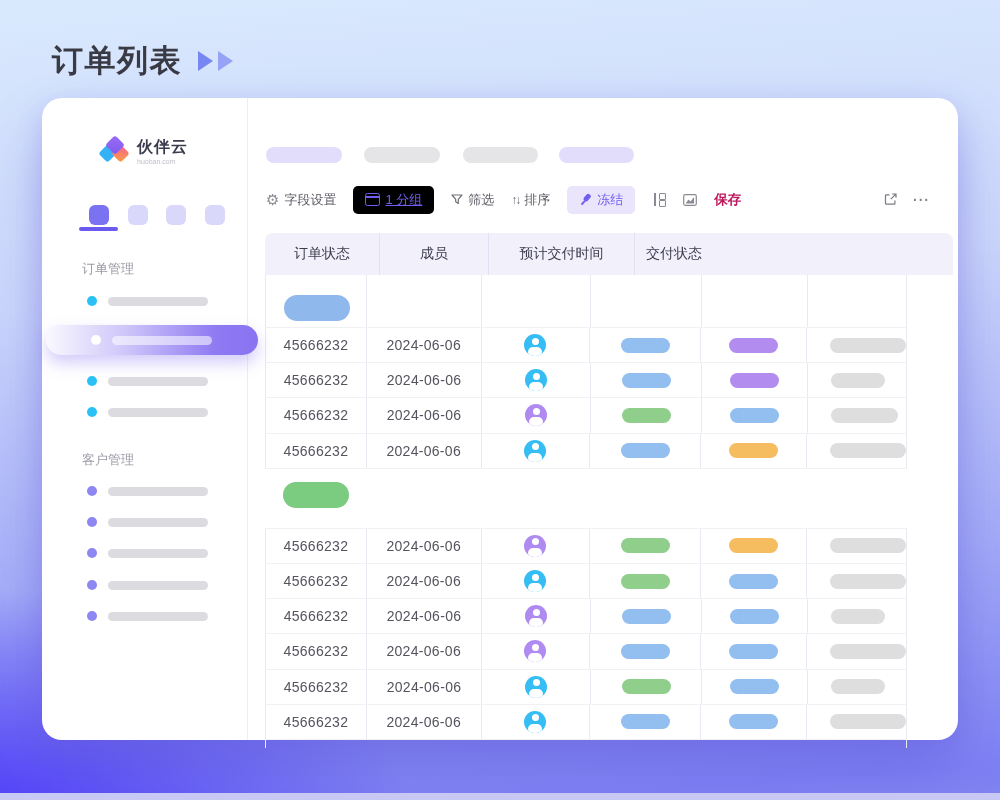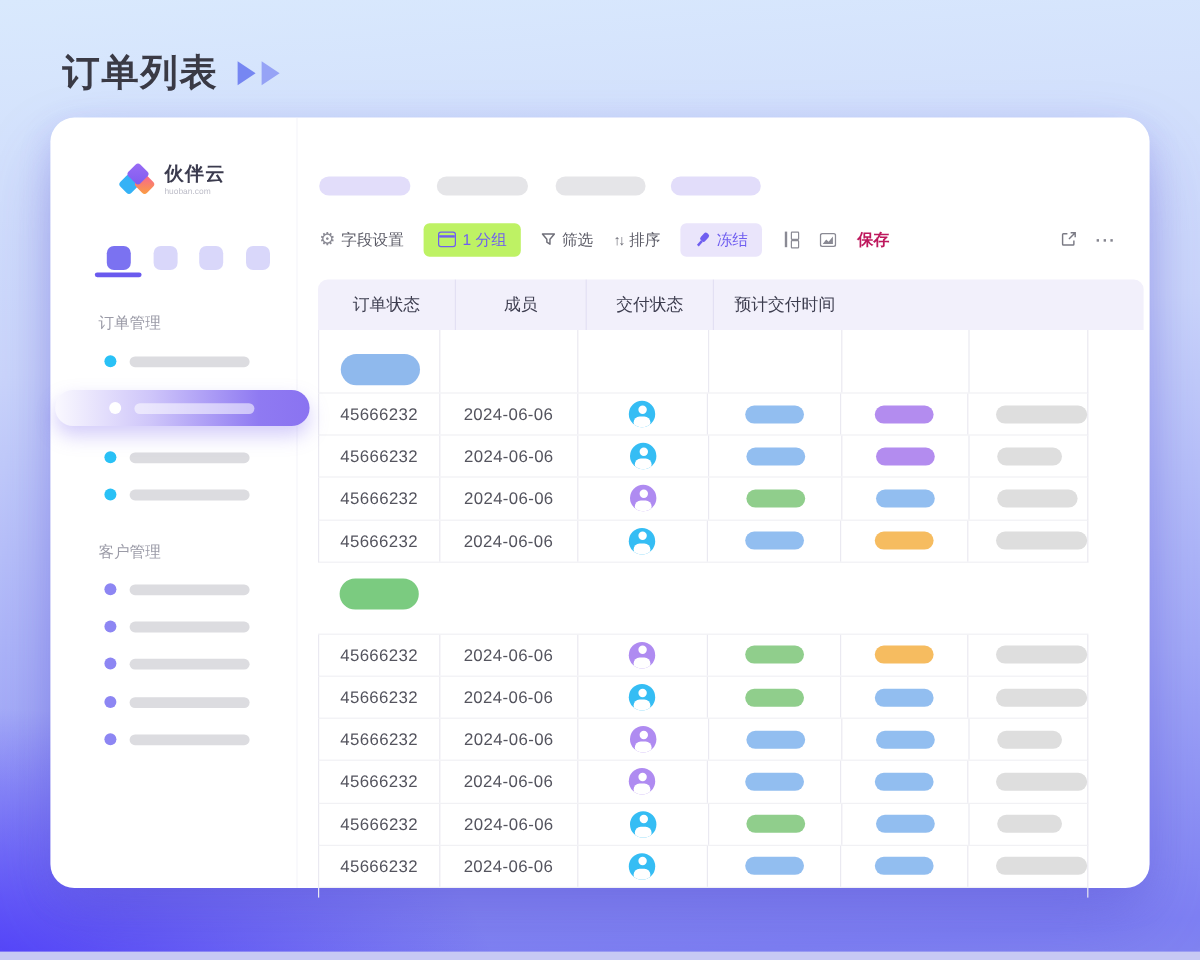--- a/index.html
+++ b/index.html
@@ -16,21 +16,21 @@
   .tri{width:0;height:0;border-top:10px solid transparent;border-bottom:10px solid transparent;margin-left:5px;}
   .tri.a1{border-left:15px solid #7687F2;margin-left:16px;}
   .tri.a2{border-left:15px solid #96A3F6;}
 
   
   .card{position:absolute;left:42px;top:98px;width:916px;height:642px;background:#fff;border-radius:20px;
     box-shadow:0 28px 60px -8px rgba(83,75,205,.40),0 10px 26px rgba(110,100,230,.22);}
 
   
   .sidebar{position:absolute;left:0;top:0;width:205px;height:642px;border-right:1px solid #EEEDF6;border-radius:20px 0 0 20px;}
-  .logo{position:absolute;left:0;right:0;top:40px;display:flex;justify-content:center;gap:9px;}
+  .logo{position:absolute;left:0;right:0;top:40px;display:flex;justify-content:center;align-items:center;gap:9px;}
   .logo-mark{position:relative;width:27px;height:27px;}
   .logo-mark i{position:absolute;display:block;border-radius:3px;}
   .lm-cyan{left:0px;top:9px;width:13px;height:13px;background:#35B2F6;transform:rotate(45deg);}
   .lm-purple{left:7px;top:0px;width:14px;height:14px;background:linear-gradient(135deg,#9A6CF5,#7F5BEF);transform:rotate(45deg);}
   .lm-pink{left:13px;top:9px;width:13px;height:13px;background:linear-gradient(135deg,#F85E9A,#FBA13E);transform:rotate(45deg);}
   .logo-text{display:flex;flex-direction:column;line-height:1;}
   .logo-text b{font-size:16px;color:#3B3B4E;letter-spacing:1px;}
   .logo-text i{font-style:normal;font-size:7px;color:#BDBDC8;margin-top:3px;}
   .tabs{position:absolute;left:47px;top:107px;display:flex;gap:18.5px;}
   .tab-sq{width:20px;height:20px;border-radius:6px;background:#D9D7FA;}
@@ -170,21 +170,21 @@
           <div class="top-pill" style="left: 322px; width: 76px; background: rgb(229, 229, 232);"></div>
           <div class="top-pill" style="left: 421px; width: 75px; background: rgb(229, 229, 232);"></div>
           <div class="top-pill" style="left: 517px; width: 75px; background: rgb(226, 221, 250);"></div>
         </div>
 
       <div class="toolbar">
         <div class="tb-btn">
           <span class="gear">⚙</span>
           <span>字段设置</span>
         </div>
-        <div class="tb-pill" id="group-pill" style="background: #bef264; color: rgb(111, 94, 240);">
+        <div class="tb-pill" id="group-pill" style="background: #000000; color: rgb(111, 94, 240); text-decoration: underline;">
           <span class="grp-icon"></span>
           <span>1 分组</span>
         </div>
         <div class="tb-btn">
           <svg width="12" height="11" viewBox="0 0 12 11">
             <path d="M1 1h10L7.3 5.3v4.2L4.7 7.8V5.3z" fill="none" stroke="#6E6E78" stroke-width="1.2" stroke-linejoin="round"></path>
           </svg>
           <span>筛选</span>
         </div>
         <div class="tb-btn">
@@ -218,22 +218,22 @@
             <path d="M6.5 2.8H3.2c-.4 0-.7.3-.7.7v8c0 .4.3.7.7.7h8c.4 0 .7-.3.7-.7V8.5" fill="none" stroke="#7A7A84" stroke-width="1.2"></path>
             <path d="M9.2 2h3.8v3.8M12.8 2.2 7.8 7.2" fill="none" stroke="#7A7A84" stroke-width="1.2"></path>
           </svg>
         </span>
         <span class="dots">···</span>
       </div>
 
       <div class="thead" id="thead">
           <div class="th" style="width: 115px;">订单状态</div>
           <div class="th" style="width: 109px;">成员</div>
+          <div class="th" style="width: 146px;">预计交付时间</div>
           <div class="th" style="width: 106px;">交付状态</div>
-          <div class="th" style="width: 146px;">预计交付时间</div>
         </div>
       <div class="tbody" id="tbody">
           <div class="band grid" style="height: 53px;">
             <div class="bcell" style="width: 101px;">
               <span class="gpill" style="background: rgb(143, 185, 237); margin: 20px 0px 0px 18px;"></span>
             </div>
             <div class="bcell" style="width: 115px;"></div>
             <div class="bcell" style="width: 109px;"></div>
             <div class="bcell" style="width: 111px;"></div>
             <div class="bcell" style="width: 106px;"></div>

